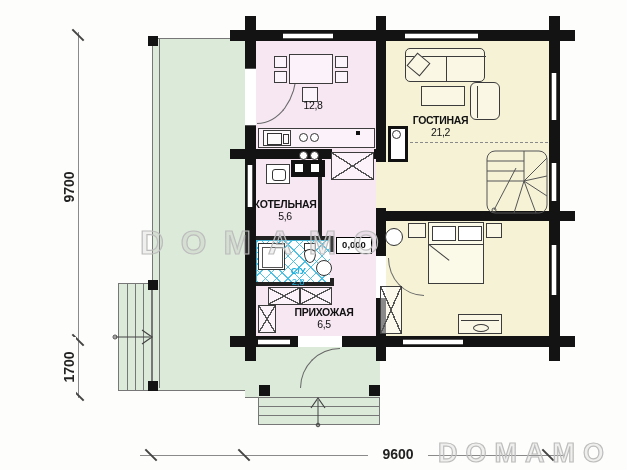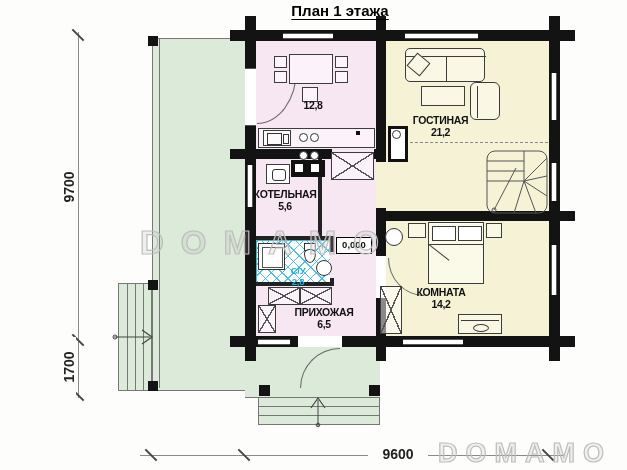--- a/index.html
+++ b/index.html
@@ -5,21 +5,21 @@
   html,body{margin:0;padding:0;background:#fff;}
   #plan{position:relative;width:627px;height:470px;background:#fdfdfb;overflow:hidden;
         font-family:"Liberation Sans",sans-serif;color:#111;}
   .abs{position:absolute;}
   .w{position:absolute;background:#131313;}
   .part{position:absolute;background:#222;}
   .floor{position:absolute;}
   .win{position:absolute;background:#fff;border-top:1px solid #555;border-bottom:1px solid #555;box-sizing:border-box;}
   .winv{position:absolute;background:#fff;border-left:1px solid #555;border-right:1px solid #555;box-sizing:border-box;}
   .lbl{position:absolute;text-align:center;font-weight:bold;font-size:10.5px;line-height:12px;letter-spacing:-0.3px;color:#111;}
-  .area{font-weight:bold;font-size:10.5px;}
+  .area{font-weight:normal;font-size:10.5px;}
   .furn{position:absolute;border:1px solid #3c3c3c;background:rgba(255,255,255,.55);box-sizing:border-box;}
   .xbox{position:absolute;border:1px solid #3c3c3c;box-sizing:border-box;background-color:rgba(255,255,255,.5);
     background-image:
       linear-gradient(to top right, transparent calc(50% - .7px), #555 calc(50% - .7px), #555 calc(50% + .7px), transparent calc(50% + .7px)),
       linear-gradient(to bottom right, transparent calc(50% - .7px), #555 calc(50% - .7px), #555 calc(50% + .7px), transparent calc(50% + .7px));}
   .hatch{position:absolute;background-color:#fff;
     background-image:
       repeating-linear-gradient(45deg, rgba(62,187,224,.9) 0 1px, transparent 1px 8px),
       repeating-linear-gradient(135deg, rgba(62,187,224,.9) 0 1px, transparent 1px 8px);}
   .dim{position:absolute;background:#8a8a8a;}
@@ -208,38 +208,33 @@
   <div class="w" style="left:259px;top:385px;width:11px;height:11px;"></div>
   <div class="w" style="left:369px;top:385px;width:11px;height:11px;"></div>
 
   <div class="lbl" style="left:256px;top:99px;width:114px;">
     <div class="area">12,8</div>
   </div>
   <div class="lbl" style="left:398px;top:114px;width:85px;">
     <div>ГОСТИНАЯ</div>
     <div class="area">21,2</div>
   </div>
-  <div class="lbl" style="left:252px;top:188px;width:66px;">
+  <div class="lbl" style="left:252px;top:198px;width:66px;">
     <div>КОТЕЛЬНАЯ</div>
     <div class="area">5,6</div>
   </div>
   <div class="lbl cyan" style="left:283px;top:256px;width:30px;font-size:9.5px;line-height:11px;">
     <div>С/У</div>
     <div class="area" style="font-size:9.5px;">2,8</div>
   </div>
   <div class="lbl" style="left:280px;top:306px;width:88px;">
     <div>ПРИХОЖАЯ</div>
     <div class="area">6,5</div>
   </div>
-  <div class="lbl" style="left:400px;top:286px;width:82px;">
-    <div>КОМНАТА</div>
-    <div class="area">14,2</div>
-  </div>
-
-  <div id="title">План 1 этажа</div>
+
 
   <div class="dim" style="left:78px;top:32px;width:1px;height:366px;"></div>
   <div class="tick" style="left:70px;top:34px;"></div>
   <div class="tick" style="left:70px;top:339px;"></div>
   <div class="tick" style="left:70px;top:394px;"></div>
   <div class="dimtxt" style="left:39px;top:180px;width:60px;transform:rotate(-90deg);"><span>9700</span></div>
   <div class="dimtxt" style="left:39px;top:360px;width:60px;transform:rotate(-90deg);"><span>1700</span></div>
 
   <div class="dim" style="left:140px;top:455px;width:425px;height:1px;"></div>
   <div class="tick" style="left:143px;top:454px;"></div>

